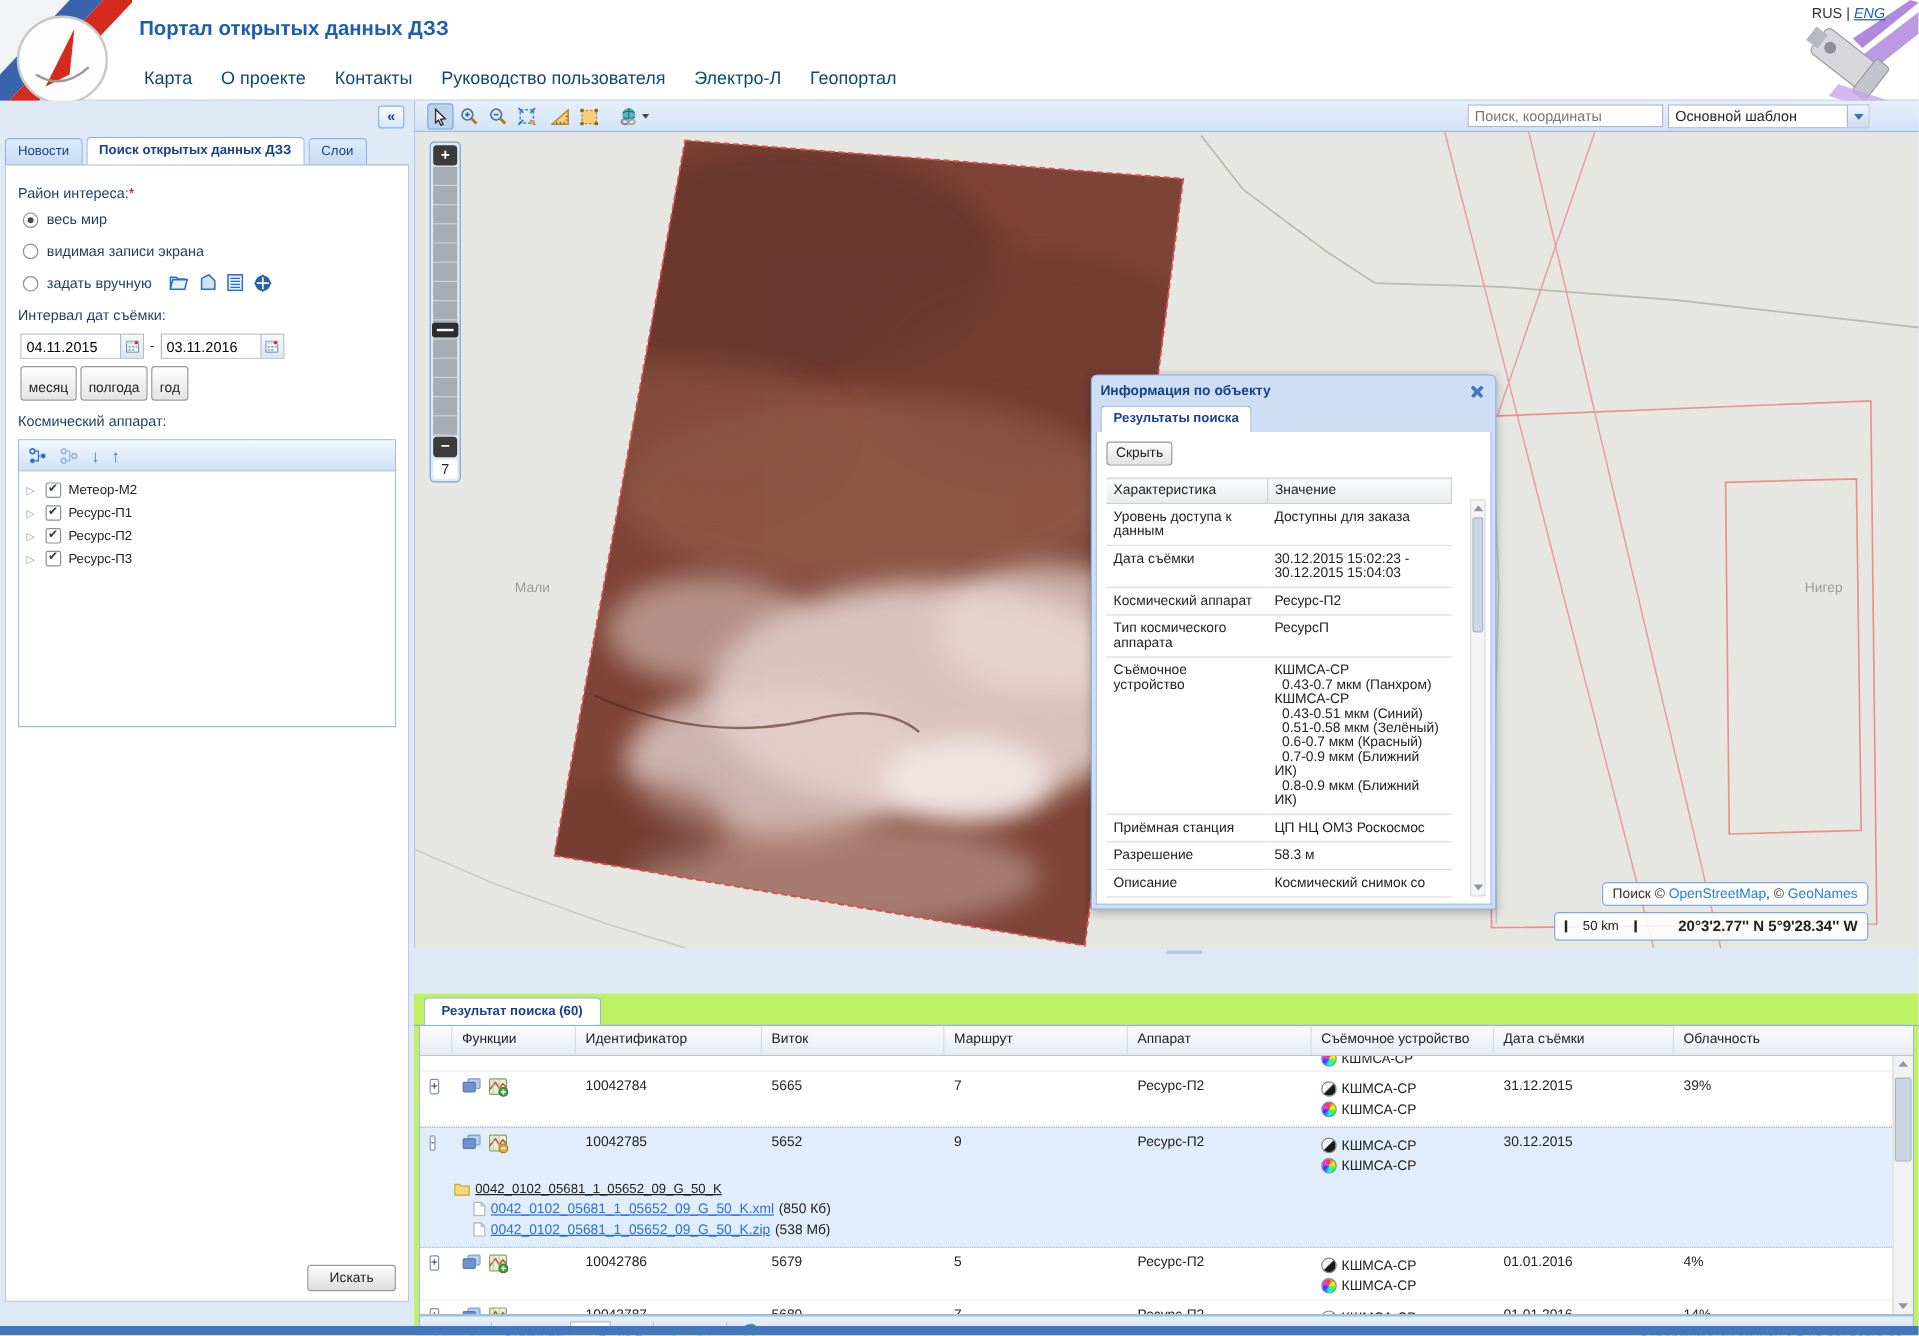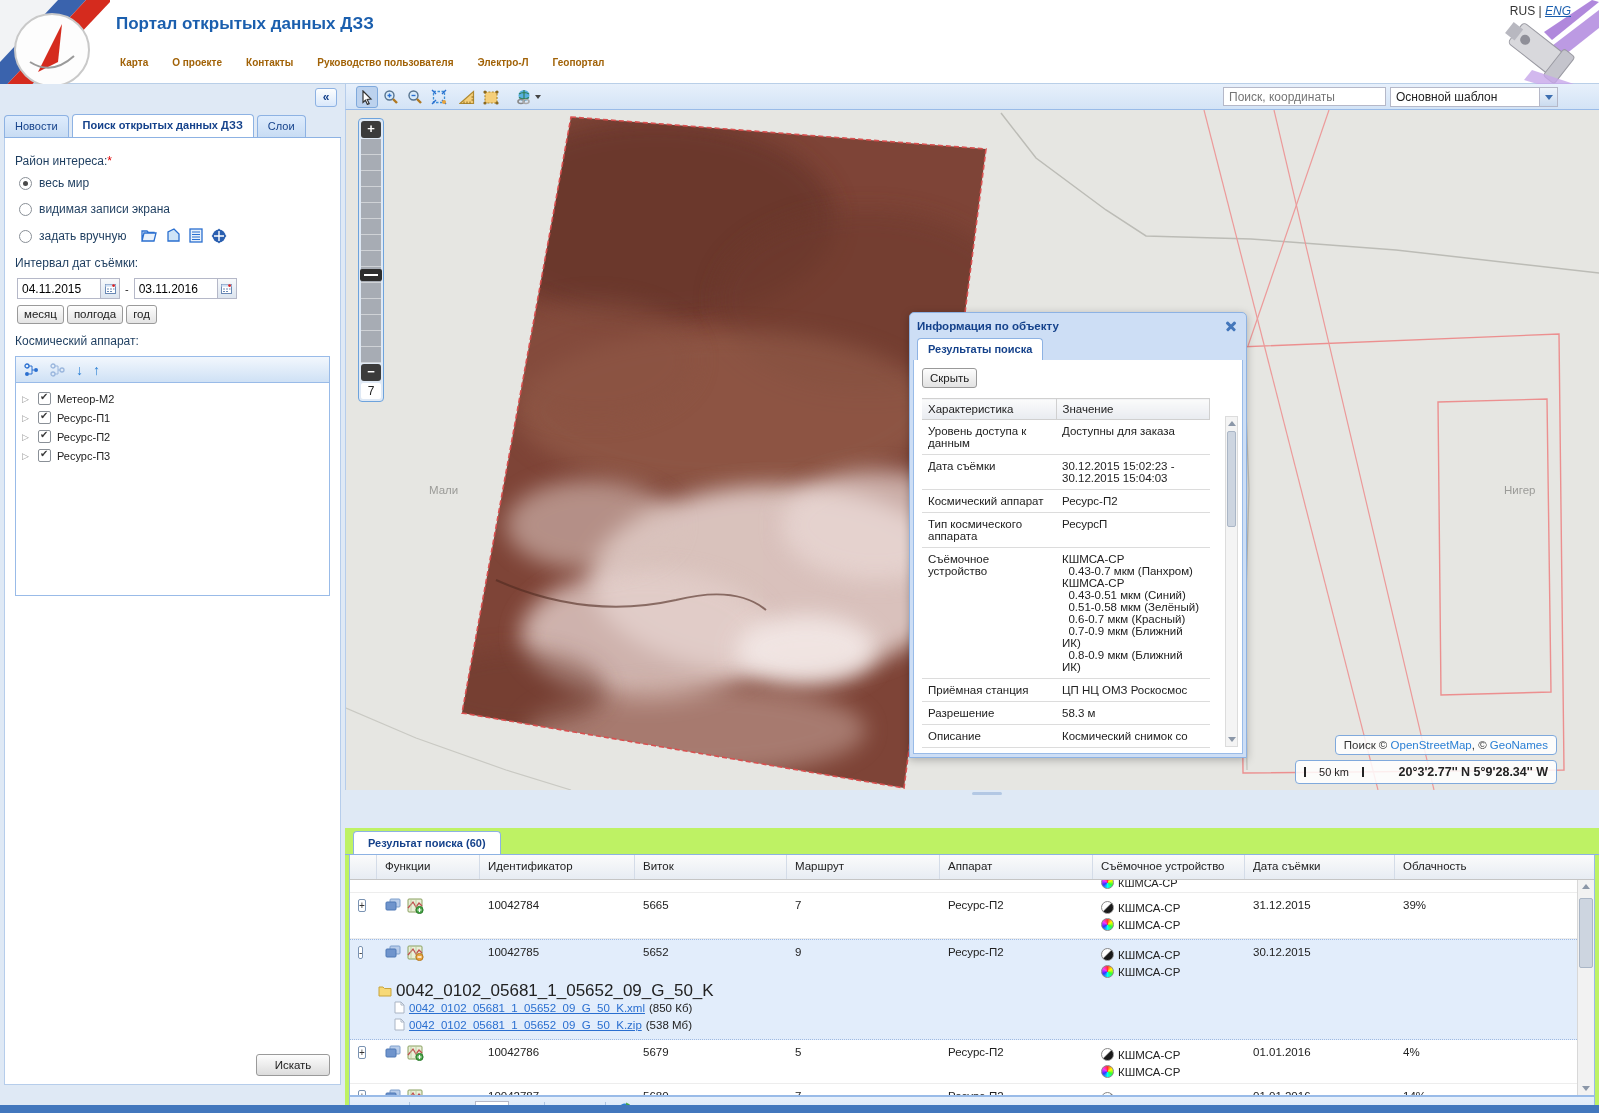--- a/index.html
+++ b/index.html
@@ -6,21 +6,21 @@
   body { font-family:"Liberation Sans", sans-serif; }
   #app { position:relative; width:1599px; height:1113px; background:#dfe9f5; overflow:hidden;
          font-size:11px; color:#222; }
 
   
   .header { position:absolute; left:0; top:0; width:1599px; height:84px; background:#fff;
             border-bottom:1px solid #b9cfe8; }
   .logo { position:absolute; left:0; top:0; }
   .app-title { position:absolute; left:116px; top:14px; font-size:17px; font-weight:bold; color:#1b5fae; }
   .main-nav { position:absolute; left:120px; top:57px; display:flex; gap:24px; }
-  .main-nav a { font-size:10px; font-weight:bold; color:#a16207; text-decoration:none; cursor:pointer; }
+  .main-nav a { font-size:15px; font-weight:normal; color:#0c4a6e; text-decoration:none; cursor:pointer; }
   .lang { position:absolute; right:28px; top:4px; font-size:12px; color:#333; z-index:5; }
   .lang .cur { color:#333; }
   .lang a { color:#1b5fae; text-decoration:underline; cursor:pointer;font-style:italic; }
   .sat-art { position:absolute; right:0; top:0; }
 
   
   .sidebar { position:absolute; left:0; top:84px; width:345px; height:1021px; background:#dfe9f5; }
   .collapse-btn { position:absolute; right:8px; top:4px; width:22px; height:19px; border:1px solid #8db2e3;
        border-radius:3px; background:linear-gradient(#fdfefe,#d9e8fb); color:#15428b; font-weight:bold;
        text-align:center; line-height:17px; cursor:pointer; font-size:12px; }
@@ -38,21 +38,21 @@
   .radio.sel::after { content:""; position:absolute; left:3px; top:3px; width:5px; height:5px; border-radius:50%; background:#4a4a4a; }
   .mini-icons { display:flex; gap:8px; margin-left:8px; }
   .mini-icons svg { cursor:pointer; }
   .date-row { display:flex; align-items:center; gap:5px; margin:6px 0 6px 2px; }
   .date-field { display:flex; border:1px solid #b5b8c8; height:21px; }
   .date-field input { width:82px; border:none; outline:none; padding:0 4px; font-size:12px; font-family:inherit; }
   .cal-btn { width:19px; background:linear-gradient(#f7f9fb,#dde5ef); border-left:1px solid #b5b8c8; cursor:pointer;
        display:flex; align-items:center; justify-content:center; }
   .quick-dates { display:flex; gap:3px; margin:2px 0 10px 2px; }
   .btn-sm { border:1px solid #9a9a9a; border-radius:3px; background:linear-gradient(#fdfdfd,#e4e4e4);
-       padding:2px 6px 3px; font-size:11.5px; color:#222; cursor:pointer; }
+       padding:12px 6px 3px; font-size:11.5px; color:#222; cursor:pointer; }
   .tree-box { border:1px solid #99bbe8; margin-top:4px; height:240px; display:flex; flex-direction:column; }
   .tree-toolbar { height:26px; background:linear-gradient(#f2f7fd,#cfe1f5); border-bottom:1px solid #99bbe8;
        display:flex; align-items:center; gap:10px; padding:0 8px; }
   .tree-toolbar .arr { color:#2a7fd4; font-size:14px; font-weight:bold; cursor:pointer; }
   .tree-list { flex:1; background:#fff; padding:6px 4px; }
   .tree-item { display:flex; align-items:center; gap:6px; padding:3px 2px; cursor:pointer; }
   .tw { color:#9a9a9a; font-size:9px; width:10px; }
   .cbx { width:13px; height:13px; border:1px solid #8a9097; border-radius:2px; background:#fff; position:relative; }
   .cbx.on::after { content:"✔"; position:absolute; left:1px; top:-2px; font-size:10px; color:#3a3a3a; }
   .search-btn { position:absolute; right:10px; bottom:8px; width:74px; height:22px; border:1px solid #9a9a9a;
@@ -144,21 +144,21 @@
   .grow > div { padding:6px 8px 2px; font-size:11.5px; }
   .grow .funcs { display:flex; gap:6px; align-items:flex-start; padding-top:5px; }
   .expander { width:12px; height:12px; border:1px solid #7a93b3; background:#fff; border-radius:2px; text-align:center;
         line-height:10px; font-size:10px; color:#333; margin:6px auto 0; cursor:pointer; }
   .dev-line { display:flex; align-items:center; gap:4px; height:17px; }
   .dev-dot { width:13px; height:13px; border-radius:50%; border:1px solid #888; flex:0 0 13px; }
   .dev-pan { background:linear-gradient(135deg,#fff 44%,#1a1a1a 52%); }
   .dev-col { background:conic-gradient(#f33,#ff0,#3f3,#0ff,#33f,#f3f,#f33); }
   .row-selected { background:#e2edfb; border-top:1px dotted #9db9e2; border-bottom:1px dotted #9db9e2; }
   .expand-area { padding:4px 0 6px 28px; }
-  .folder-line { display:flex; align-items:center; gap:4px; height:17px; font-size:17px; color:#222; }
+  .folder-line { display:flex; align-items:center; gap:4px; height:17px; font-size:11px; color:#222;text-decoration:underline; }
   .file-line { display:flex; align-items:center; gap:4px; height:17px; margin-left:16px; font-size:11.5px; }
   .file-line a { color:#2a6fd0; text-decoration:underline; cursor:pointer; }
   .gscroll { position:absolute; right:0; top:25px; bottom:0; width:17px; background:#f2f2f2; border-left:1px solid #d8d8d8; }
   .gscroll .thumb { position:absolute; left:1px; right:1px; top:18px; height:70px; background:#cdd5e0; border:1px solid #aab6c6; border-radius:2px; }
   .pager { position:absolute; left:4px; right:4px; top:268px; height:27px; background:linear-gradient(#e7f0fb,#cfe0f4);
         border:1px solid #99bbe8; border-top:1px solid #99bbe8; display:flex; align-items:center; padding:0 8px; gap:6px; }
   .pg-btn { width:18px; height:18px; display:flex; align-items:center; justify-content:center; cursor:pointer; gap:1px; }
   .tri { width:0; height:0; border-top:5px solid transparent; border-bottom:5px solid transparent; }
   .tri.l { border-right:7px solid #9aa6b5; } .tri.r { border-left:7px solid #2a7fd4; }
   .bar { width:2px; height:10px; } .bar.gray{ background:#9aa6b5; } .bar.blue{ background:#2a7fd4; }

